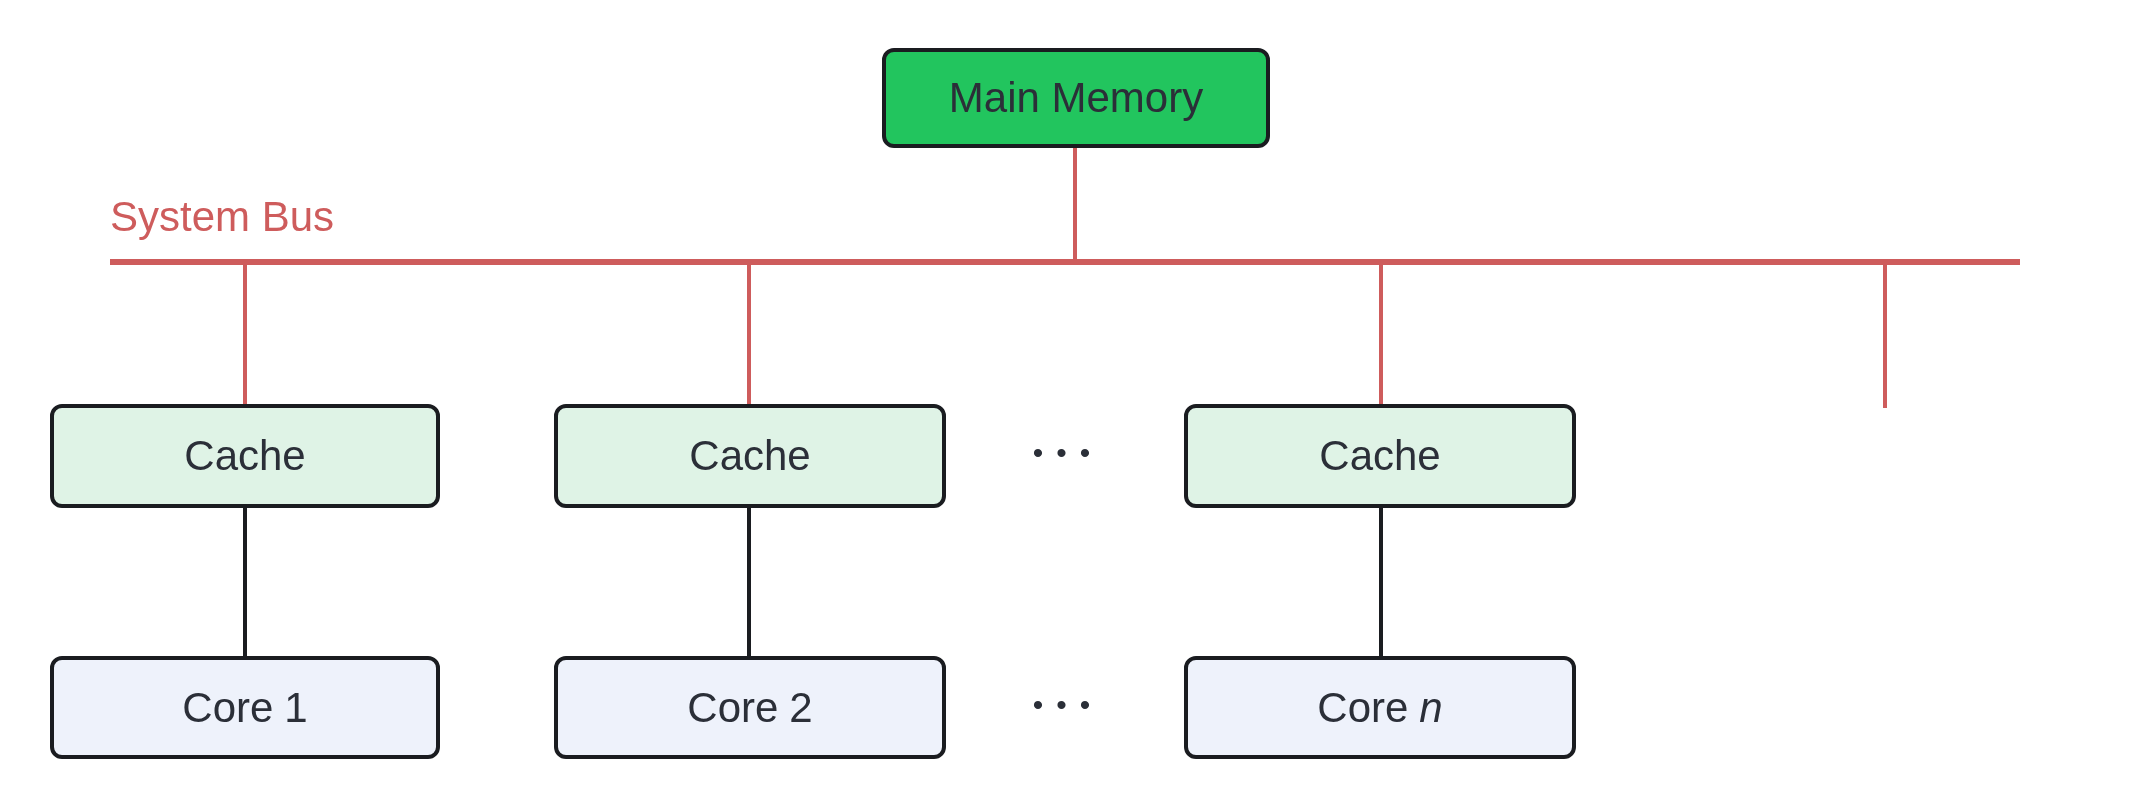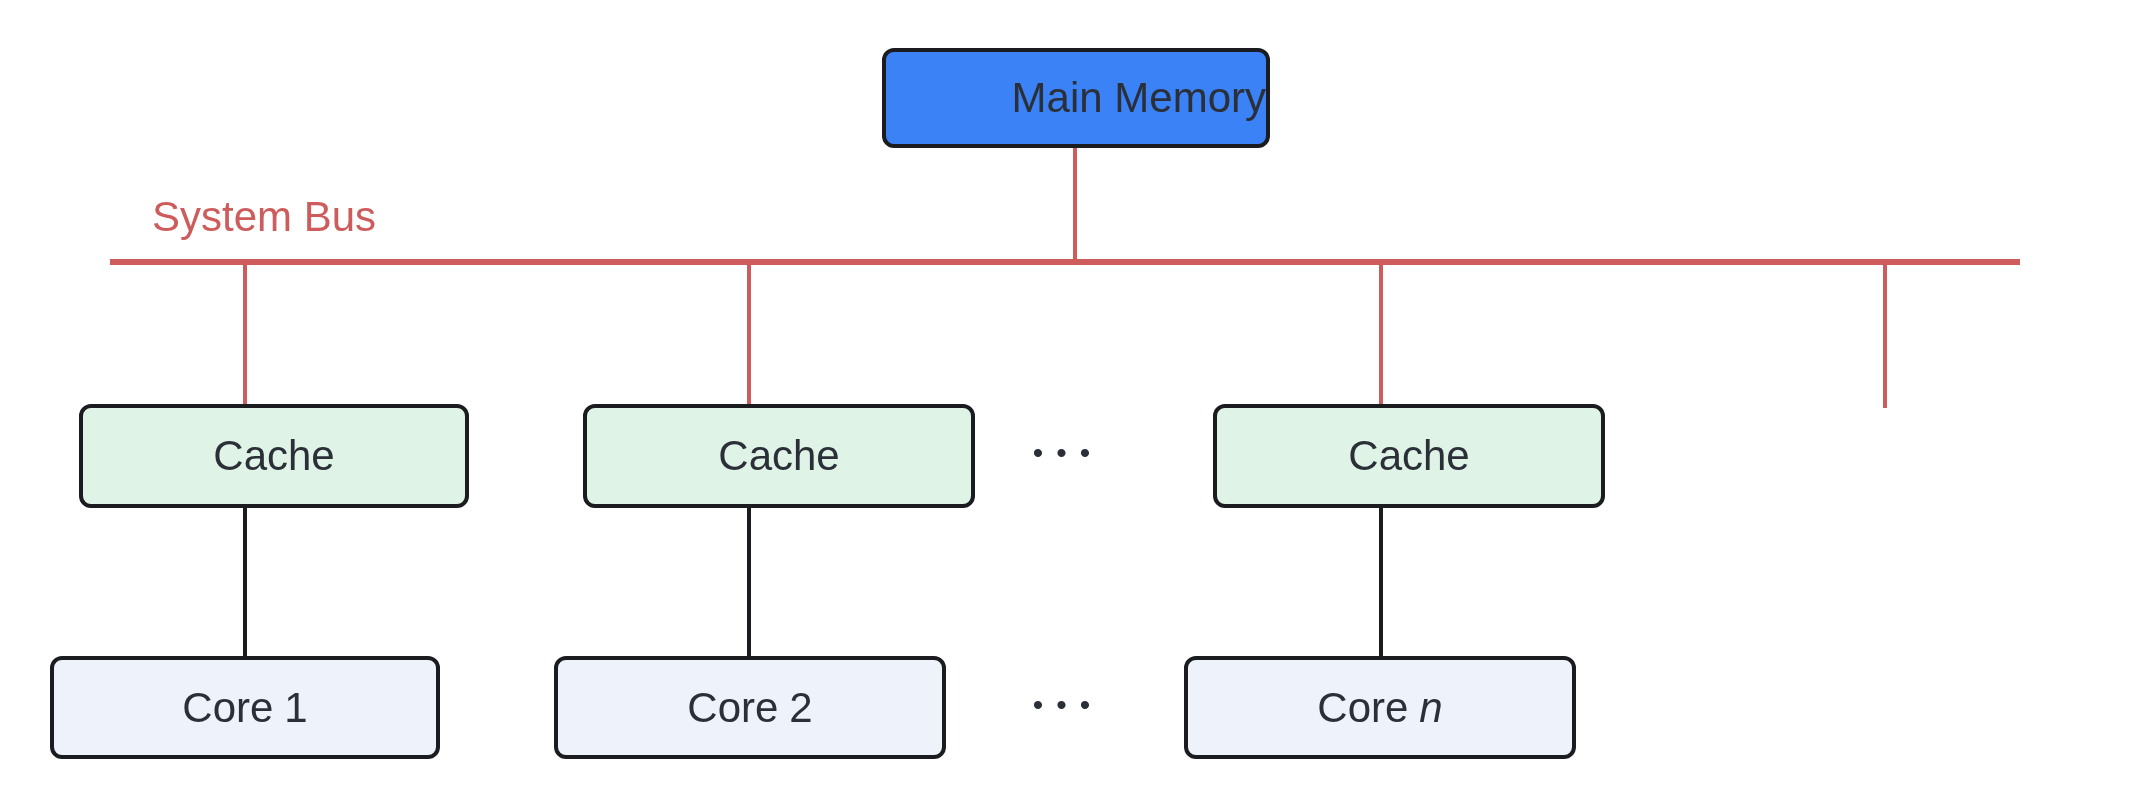--- a/index.html
+++ b/index.html
@@ -21,43 +21,42 @@
     border: 4px solid #1a1c20;
     border-radius: 12px;
     display: flex;
     align-items: center;
     justify-content: center;
     font-size: 42px;
     color: #2b2f38;
     gap: 11px;
     white-space: nowrap;
   }
-  .fill-memory { background: #3b82f6; justify-content: flex-end; }
-  .fill-cache  { background: #dff3e6; margin-left: 29px; }
+  .fill-memory { background: #22c55e; }
+  .fill-cache  { background: #dff3e6; }
   .fill-core   { background: #eef2fb; }
   .fill-io     { background: #fbefcd; }
 
   .bus-line {
     position: absolute;
     height: 6px;
     background: #ce5c5c;
   }
   .vline {
     position: absolute;
     width: 4px;
   }
   .vline.red   { background: #ce5c5c; }
   .vline.black { background: #1a1c20; }
 
   .bus-label {
     position: absolute;
     color: #ce5c5c;
     font-size: 42px;
     line-height: 1;
-    margin-left: 42px;
   }
   .ellipsis {
     position: absolute;
     transform: translate(-50%, -50%);
     color: #2b2f38;
     font-size: 30px;
     letter-spacing: 13px;
     line-height: 1;
     text-indent: 6px;
   }

